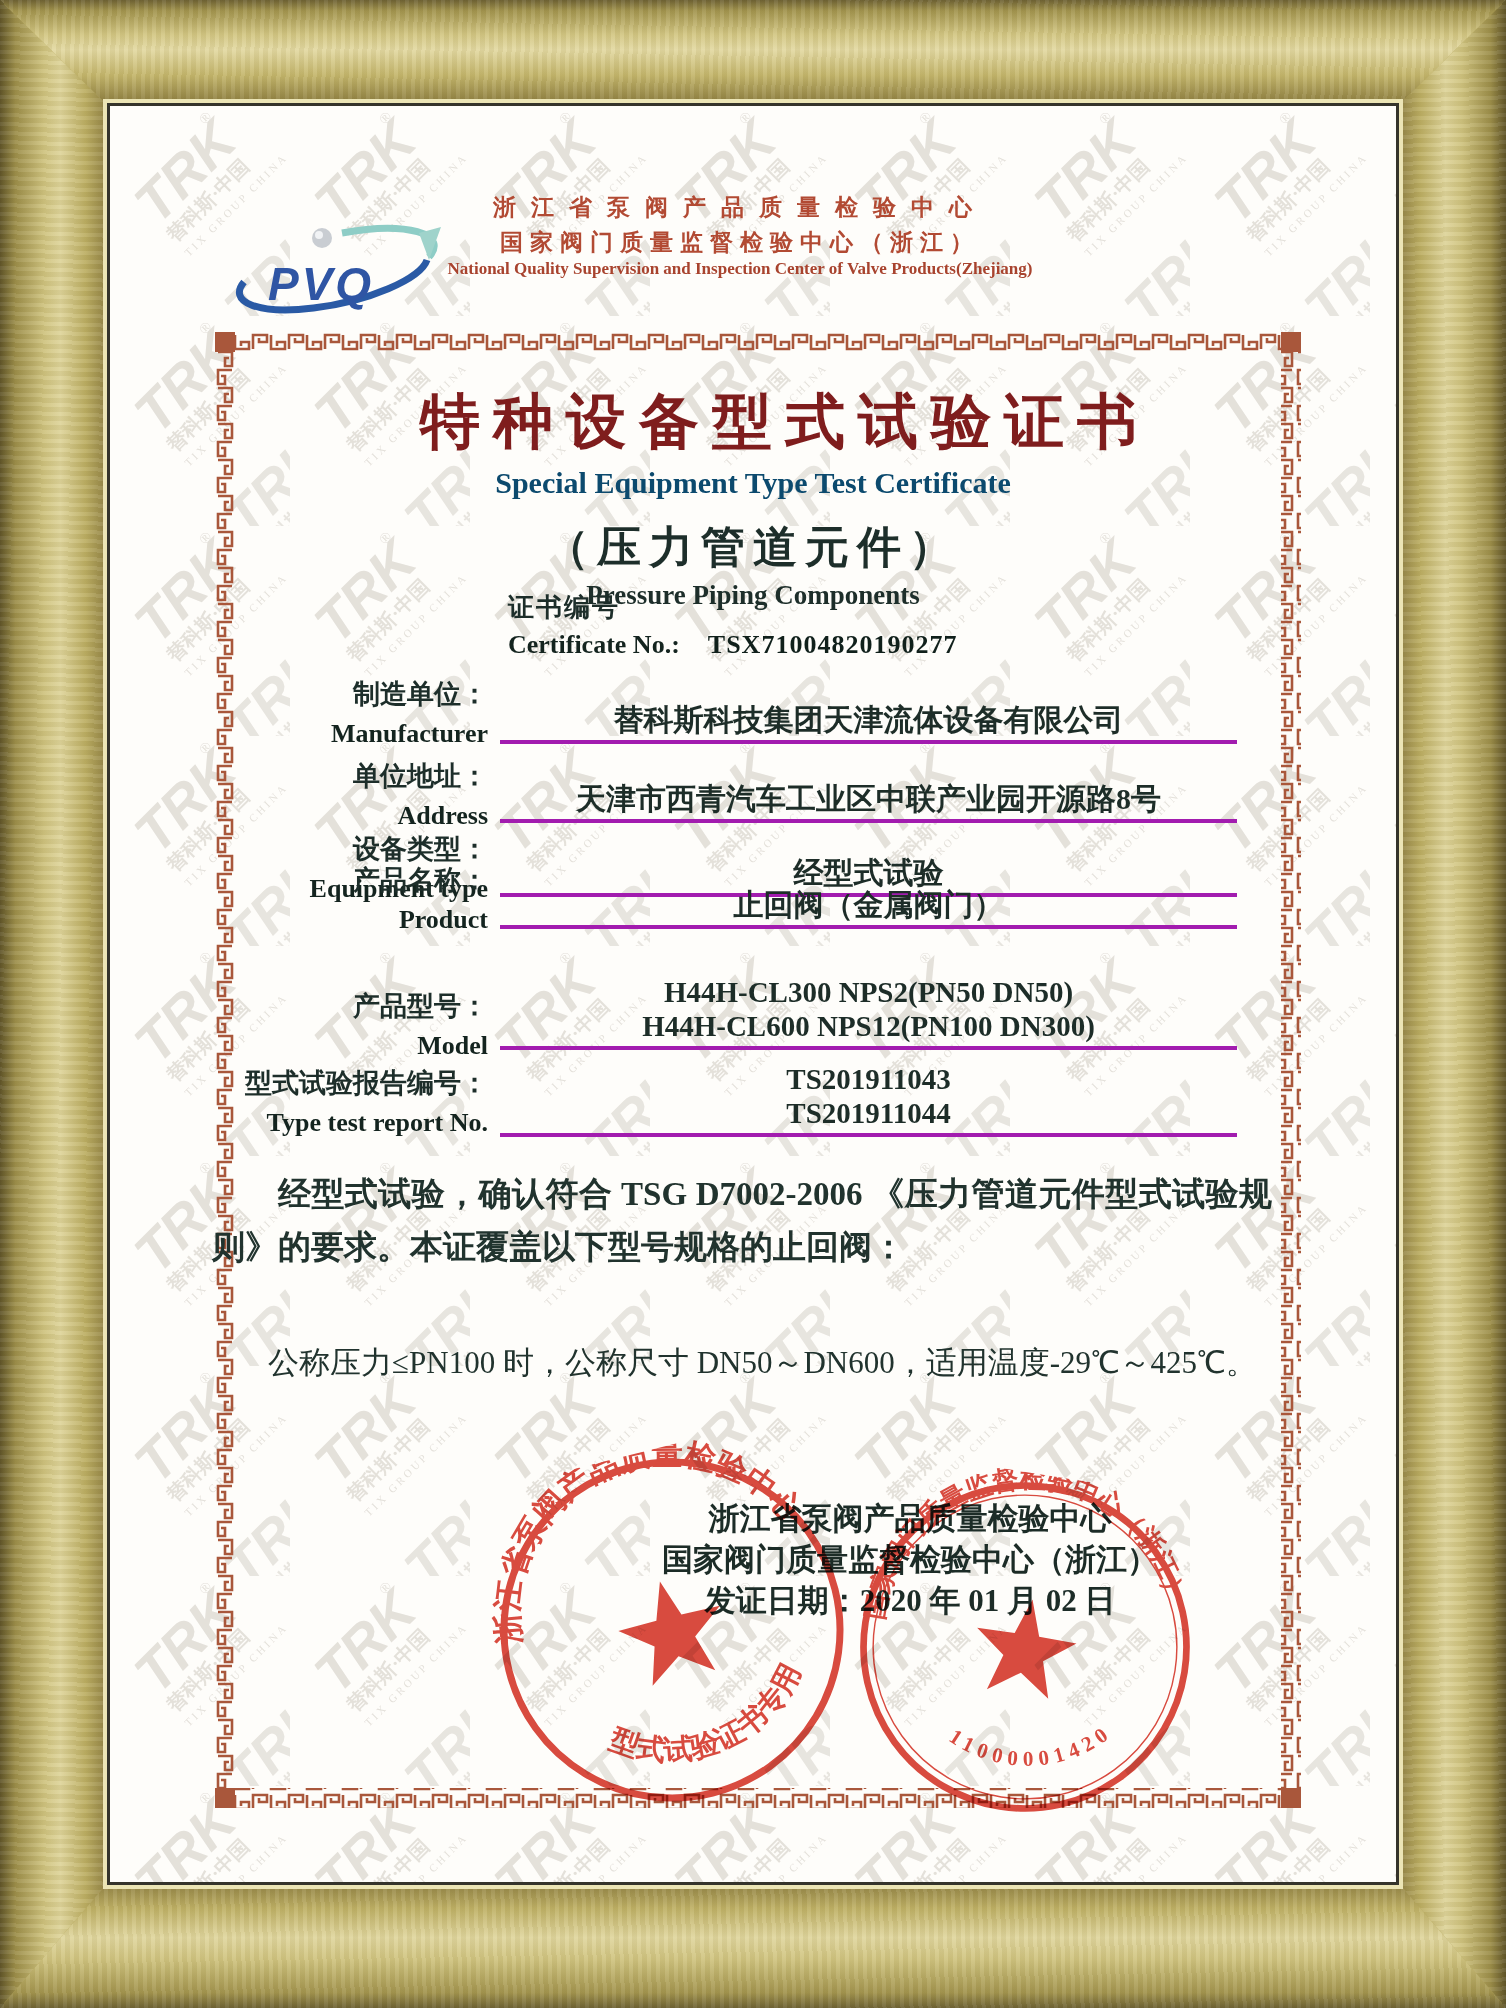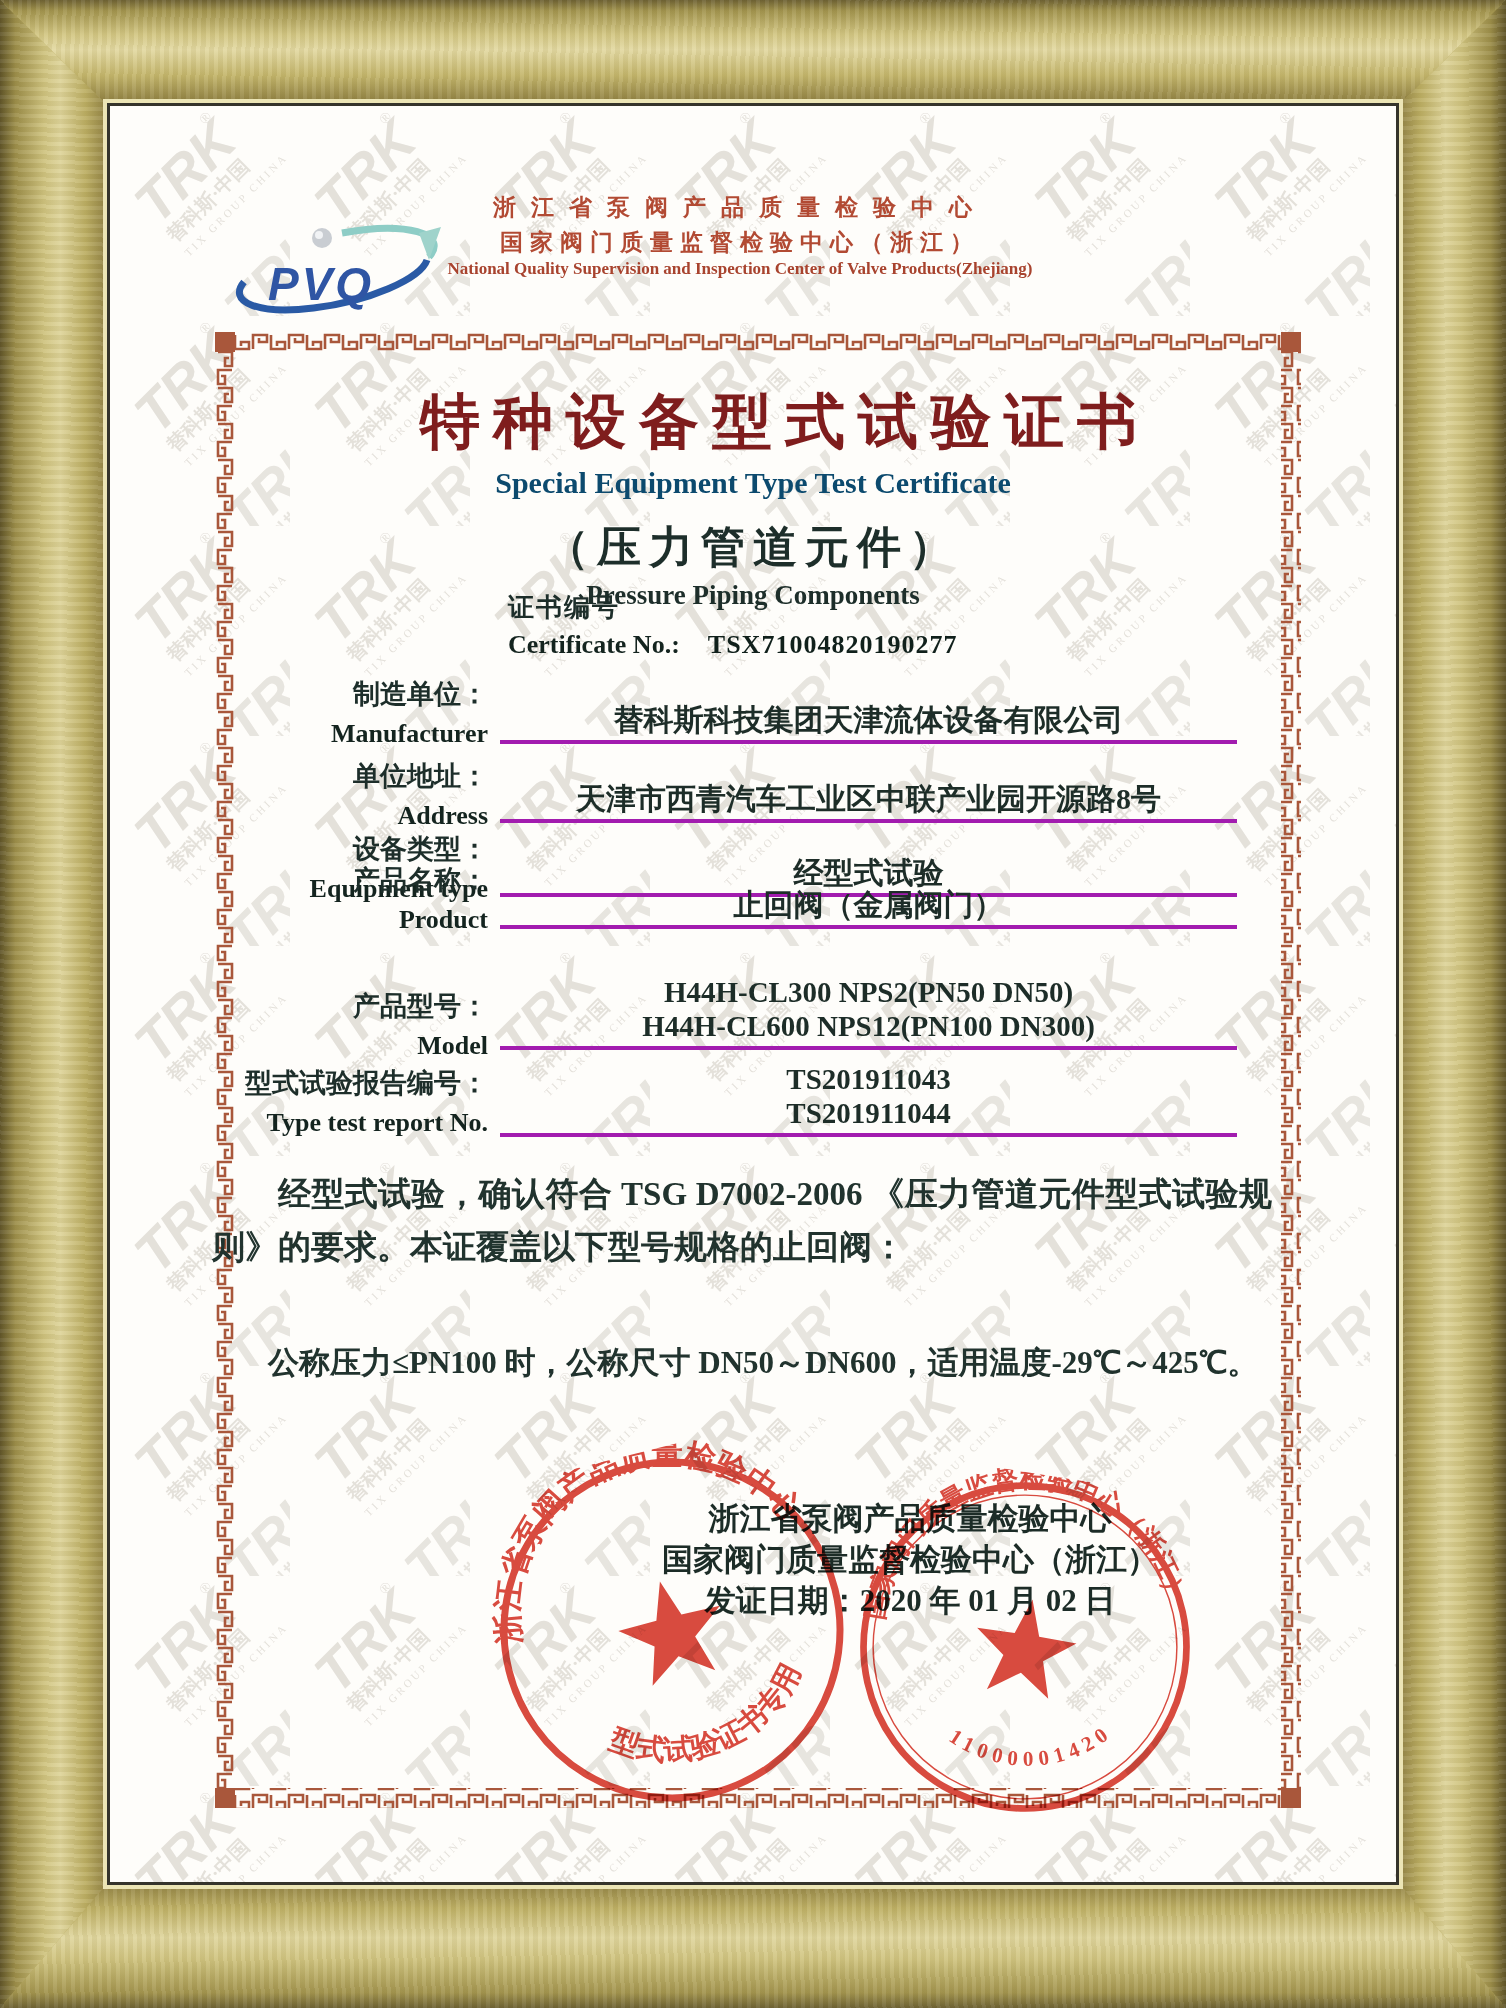--- a/index.html
+++ b/index.html
@@ -57,21 +57,21 @@
   .row .lbl .en{font-weight:bold;font-size:26px;color:#14241f;margin-top:7px;}
   .row .val{position:absolute;left:390px;width:737px;bottom:0;border-bottom:4px solid #a21caf;
             text-align:center;padding-bottom:3px;}
   .row .val .v{font-weight:bold;font-size:30px;color:#1d2d28;line-height:34px;}
   .row .val .v.mono{font-size:29px;letter-spacing:0;}
   .r1{top:566px;height:72px;} .r2{top:648px;height:69px;} .r3{top:721px;height:70px;}
   .r4{top:752px;height:71px;} .r5{top:878px;height:66px;} .r6{top:955px;height:76px;padding-left:28px;}
   
   .para{position:absolute;left:102px;top:1062px;width:1060px;font-weight:bold;font-size:33px;
         color:#21332e;line-height:53px;text-indent:2em;text-align:justify;}
-  .spec{position:absolute;left:158px;top:1236px;width:1060px;font-weight:bold;font-size:31px;color:#21332e;}
+  .spec{position:absolute;left:158px;top:1236px;width:1060px;font-weight:normal;font-size:31px;color:#21332e;}
   
   .issuer{position:absolute;left:490px;top:1392px;width:620px;text-align:center;}
   .issuer div{font-weight:bold;font-size:31px;color:#1c2c27;line-height:41px;}
   .seal text{font-family:"Liberation Serif",serif;}
 </style>
 </head>
 <body>
 
 <div class="stage">
   <div class="fr top"></div>

